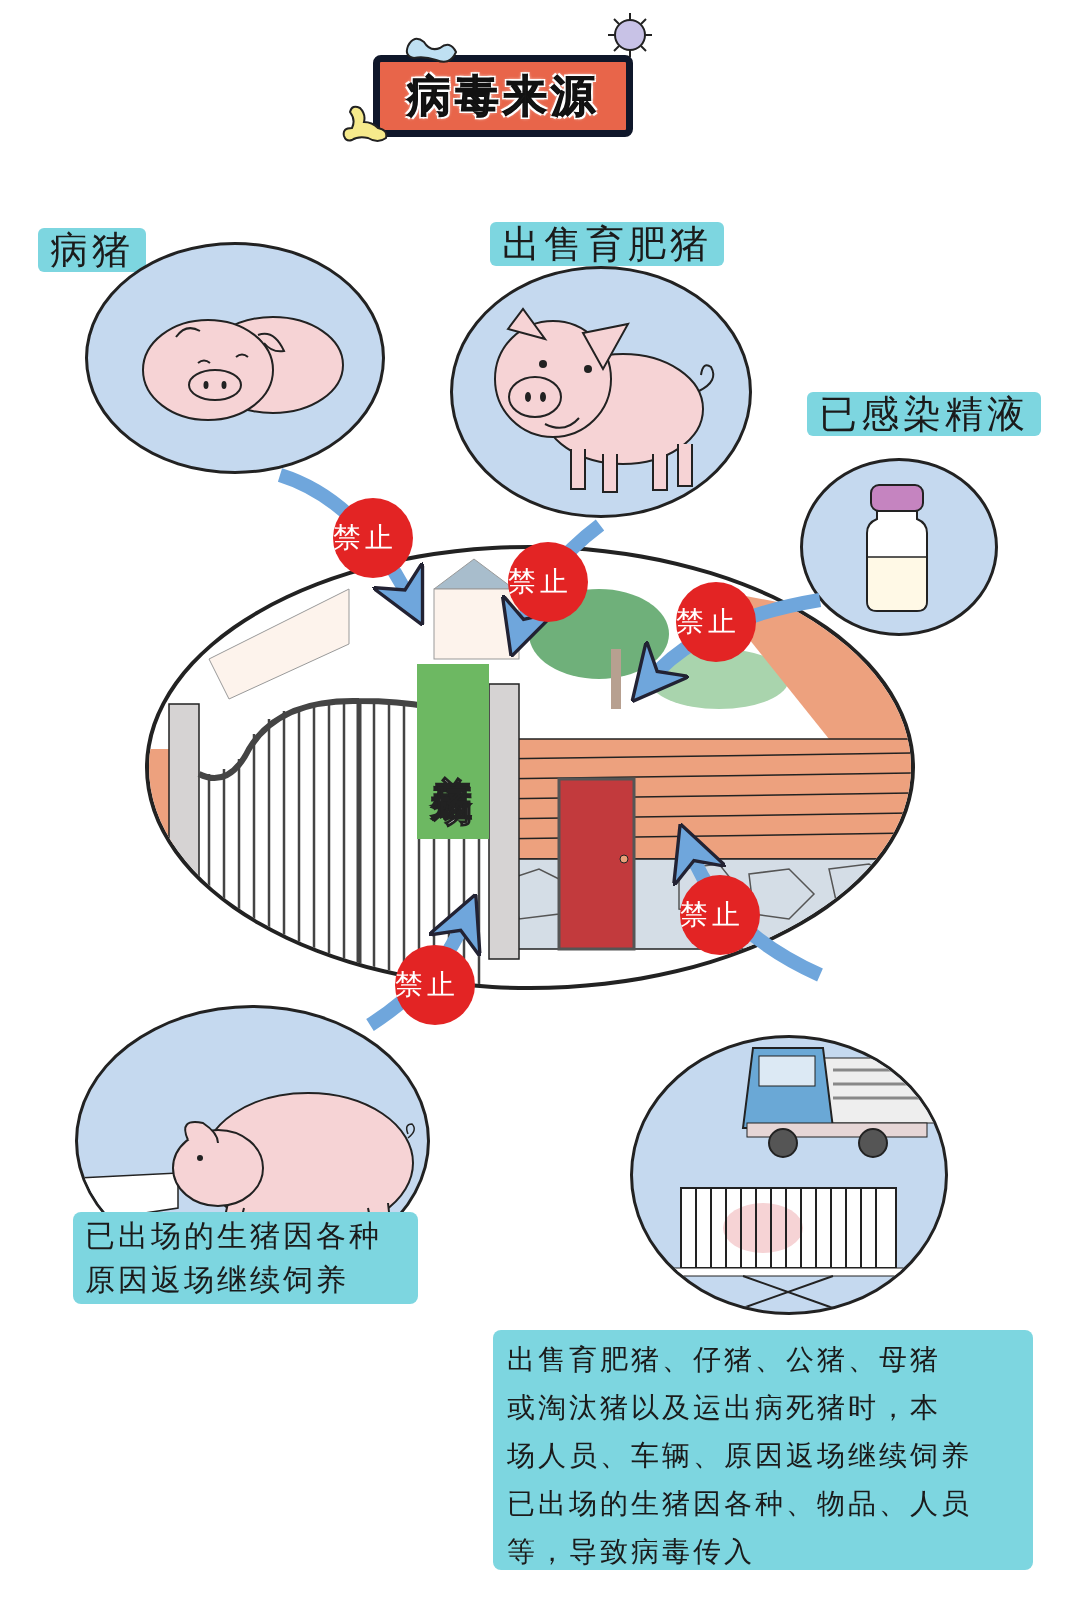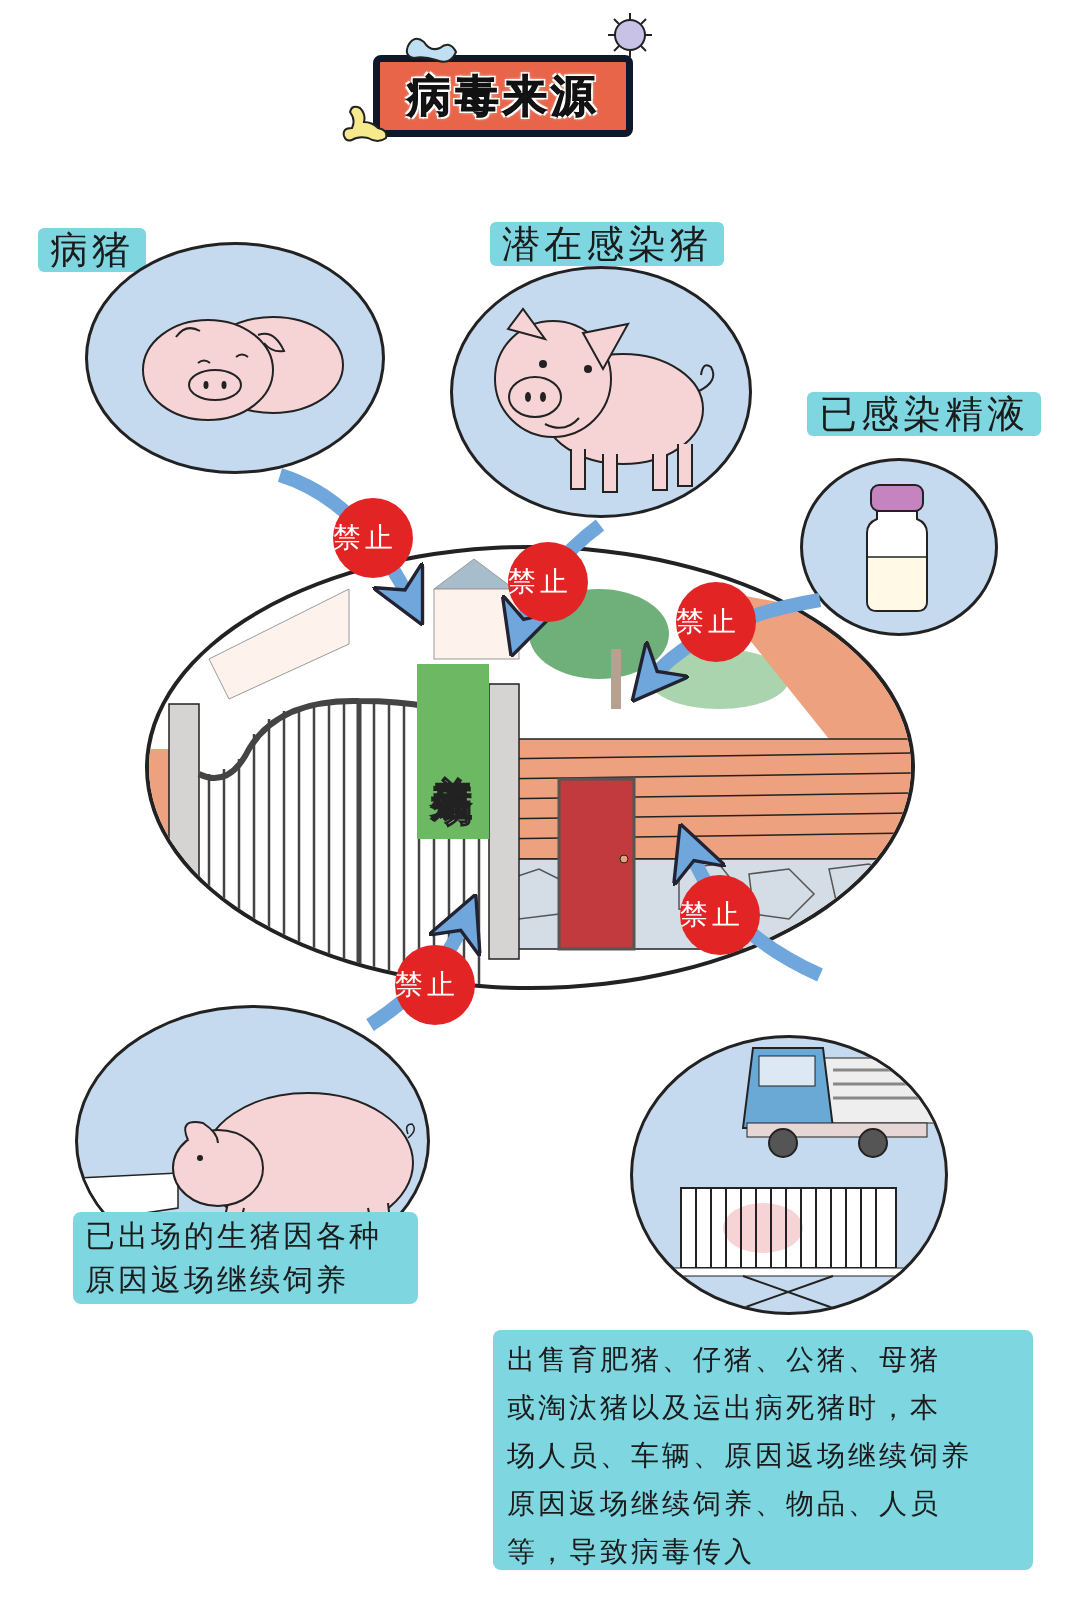--- a/index.html
+++ b/index.html
@@ -88,21 +88,21 @@
     <path d="M170 90 Q186 84 196 106 Q184 108 176 98" fill="#f6d3d5" stroke="#222" stroke-width="2"></path>
     <path d="M110 118 q6 -5 12 0" fill="none" stroke="#222" stroke-width="2"></path>
     <path d="M148 112 q6 -5 12 0" fill="none" stroke="#222" stroke-width="2"></path>
     <ellipse cx="127" cy="140" rx="26" ry="15" fill="#f6d3d5" stroke="#222" stroke-width="2"></ellipse>
     <ellipse cx="118" cy="140" rx="2.5" ry="4" fill="#222"></ellipse>
     <ellipse cx="136" cy="140" rx="2.5" ry="4" fill="#222"></ellipse>
   </svg>
 </div>
 
 <div class="tag" style="left:490px;top:222px;height:44px;">
-  <span>潜在感染猪</span>
+  <span>出售育肥猪</span>
 </div>
 <div class="bubble" style="left:450px;top:266px;width:302px;height:252px;">
   <svg width="302" height="252">
     <ellipse cx="170" cy="140" rx="80" ry="55" fill="#f6d3d5" stroke="#222" stroke-width="2"></ellipse>
     <path d="M118 180 l0 40 l14 0 l0 -40 M150 185 l0 38 l14 0 l0 -38 M200 185 l0 36 l14 0 l0 -36 M225 175 l0 42 l14 0 l0 -42" fill="#f6d3d5" stroke="#222" stroke-width="2"></path>
     <path d="M246 122 q20 -10 12 -24 q-8 -6 -10 8" fill="none" stroke="#222" stroke-width="2"></path>
     <circle cx="100" cy="110" r="58" fill="#f6d3d5" stroke="#222" stroke-width="2"></circle>
     <path d="M55 60 L70 40 L92 70 Z" fill="#f6d3d5" stroke="#222" stroke-width="2"></path>
     <path d="M130 64 L175 55 L150 100 Z" fill="#f6d3d5" stroke="#222" stroke-width="2"></path>
     <circle cx="90" cy="95" r="4" fill="#222"></circle>
@@ -274,15 +274,15 @@
     <rect x="40" y="230" width="230" height="8" fill="#fff" stroke="#222"></rect>
     <g stroke="#222" stroke-width="2" fill="none">
       <path d="M110 238 L200 270 M200 238 L110 270"></path>
     </g>
   </svg>
 </div>
 <div class="desc-box" style="left:493px;top:1330px;width:540px;height:240px;padding:6px 14px;">
   <div>出售育肥猪、仔猪、公猪、母猪</div>
   <div>或淘汰猪以及运出病死猪时，本</div>
   <div>场人员、车辆、原因返场继续饲养</div>
-  <div>原因返场继续饲养、物品、人员</div>
+  <div>已出场的生猪因各种、物品、人员</div>
   <div>等，导致病毒传入</div>
 </div>
 
 </body></html>

